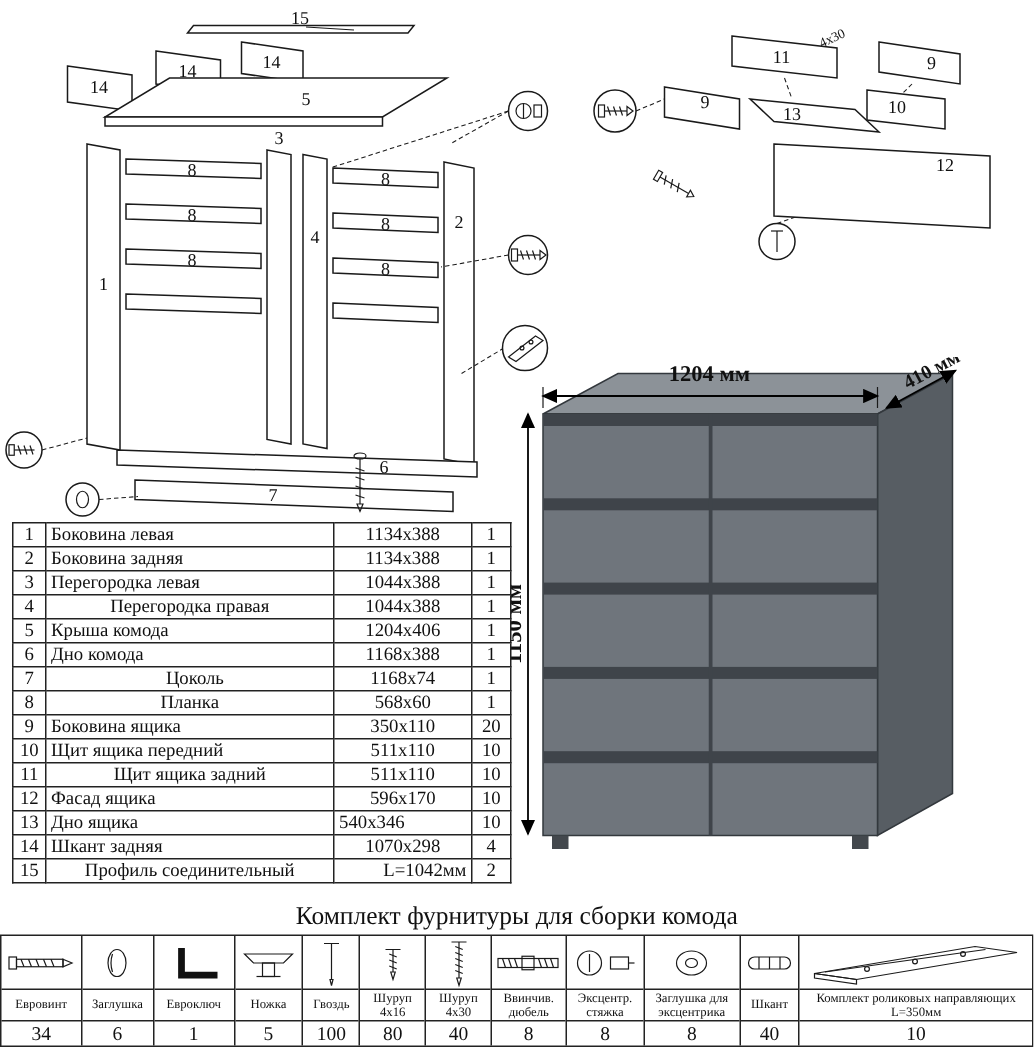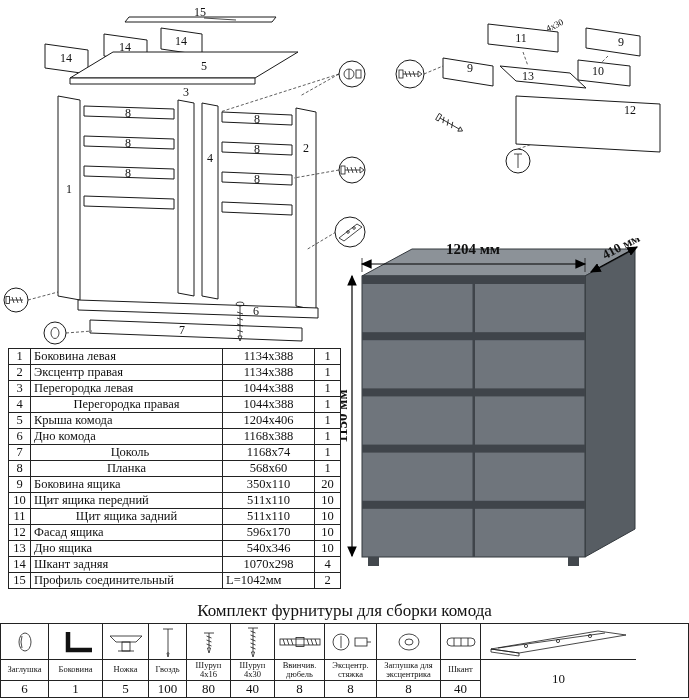--- a/index.html
+++ b/index.html
@@ -208,21 +208,21 @@
   <table class="parts-table">
     <tbody>
         <tr>
           <td class="pt-num" style="text-align: center;">1</td>
           <td class="pt-name" style="text-align: left;">Боковина левая</td>
           <td class="pt-size" style="text-align: center;">1134x388</td>
           <td class="pt-qty" style="text-align: center;">1</td>
         </tr>
         <tr>
           <td class="pt-num" style="text-align: center;">2</td>
-          <td class="pt-name" style="text-align: left;">Эксцентр правая</td>
+          <td class="pt-name" style="text-align: left;">Боковина задняя</td>
           <td class="pt-size" style="text-align: center;">1134x388</td>
           <td class="pt-qty" style="text-align: center;">1</td>
         </tr>
         <tr>
           <td class="pt-num" style="text-align: center;">3</td>
           <td class="pt-name" style="text-align: left;">Перегородка левая</td>
           <td class="pt-size" style="text-align: center;">1044x388</td>
           <td class="pt-qty" style="text-align: center;">1</td>
         </tr>
         <tr>
@@ -275,61 +275,73 @@
         </tr>
         <tr>
           <td class="pt-num" style="text-align: center;">12</td>
           <td class="pt-name" style="text-align: left;">Фасад ящика</td>
           <td class="pt-size" style="text-align: center;">596x170</td>
           <td class="pt-qty" style="text-align: center;">10</td>
         </tr>
         <tr>
           <td class="pt-num" style="text-align: center;">13</td>
           <td class="pt-name" style="text-align: left;">Дно ящика</td>
-          <td class="pt-size" style="text-align: center;">540x346</td>
+          <td class="pt-size" style="text-align: left;">540x346</td>
           <td class="pt-qty" style="text-align: center;">10</td>
         </tr>
         <tr>
           <td class="pt-num" style="text-align: center;">14</td>
           <td class="pt-name" style="text-align: left;">Шкант задняя</td>
           <td class="pt-size" style="text-align: center;">1070x298</td>
           <td class="pt-qty" style="text-align: center;">4</td>
         </tr>
         <tr>
           <td class="pt-num" style="text-align: center;">15</td>
-          <td class="pt-name" style="text-align: left;">Профиль соединительный</td>
-          <td class="pt-size" style="text-align: left;">L=1042мм</td>
+          <td class="pt-name" style="text-align: center;">Профиль соединительный</td>
+          <td class="pt-size" style="text-align: right;">L=1042мм</td>
           <td class="pt-qty" style="text-align: center;">2</td>
         </tr>
       </tbody>
   </table>
 
   <div class="hw-title">Комплект фурнитуры для сборки комода</div>
 
   <div class="hw-table">
 
+    <div class="hw-col" style="width:54px">
+      <div class="hw-icon">
+        <svg width="46" height="24" viewBox="0 0 46 24">
+          <rect class="thin" x="2" y="8" width="5" height="8"></rect>
+          <rect class="thin" x="7" y="9.5" width="31" height="5"></rect>
+          <path class="thin" d="M10,9.5 l2,5 M15,9.5 l2,5 M20,9.5 l2,5 M25,9.5 l2,5 M30,9.5 l2,5"></path>
+          <polygon class="thin" points="38,9.5 44,12 38,14.5"></polygon>
+        </svg>
+      </div>
+      <div class="hw-name">Евровинт</div>
+      <div class="hw-qty">34</div>
+    </div>
 
     <div class="hw-col" style="width:48px">
       <div class="hw-icon">
         <svg width="40" height="28" viewBox="0 0 40 28">
           <ellipse class="thin" cx="20" cy="14" rx="6" ry="9"></ellipse>
           <path class="thin" d="M17,8 q-2,6 0,12"></path>
         </svg>
       </div>
       <div class="hw-name">Заглушка</div>
       <div class="hw-qty">6</div>
     </div>
 
     <div class="hw-col" style="width:54px">
       <div class="hw-icon">
         <svg width="44" height="28" viewBox="0 0 44 28">
           <path d="M14,4 V22 H38" fill="none" stroke="#111" stroke-width="4.5"></path>
         </svg>
       </div>
-      <div class="hw-name">Боковина</div>
+      <div class="hw-name">Евроключ</div>
       <div class="hw-qty">1</div>
     </div>
 
     <div class="hw-col" style="width:46px">
       <div class="hw-icon">
         <svg width="42" height="28" viewBox="0 0 42 28">
           <polygon class="thin" points="5,8 37,8 31,14 11,14"></polygon>
           <rect class="thin" x="17" y="14" width="8" height="9"></rect>
           <line class="thin" x1="13" y1="23" x2="29" y2="23"></line>
         </svg>
@@ -427,17 +439,18 @@
       <div class="hw-icon">
         <svg width="145" height="32" viewBox="0 0 145 32">
           <polygon class="thin" points="5,23 112,5 140,9 33,27"></polygon>
           <polygon class="thin" points="5,23 33,27 33,30 5,26"></polygon>
           <line class="thin" x1="12" y1="22" x2="119" y2="7"></line>
           <circle class="thin" cx="40" cy="20" r="1.6"></circle>
           <circle class="thin" cx="72" cy="15" r="1.6"></circle>
           <circle class="thin" cx="104" cy="10" r="1.6"></circle>
         </svg>
       </div>
+      <div class="hw-name">Комплект роликовых направляющих L=350мм</div>
       <div class="hw-qty">10</div>
     </div>
 
   </div>
 </div>
 
 </body></html>

